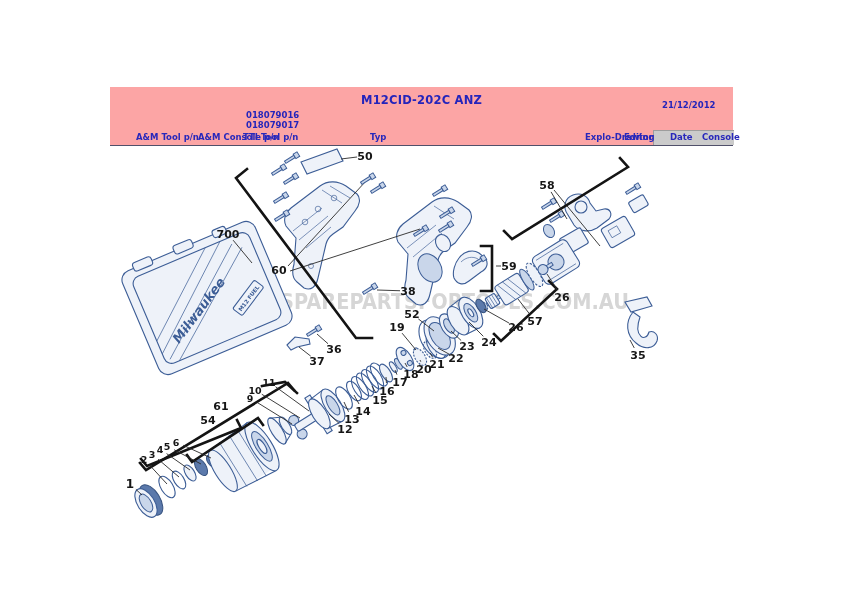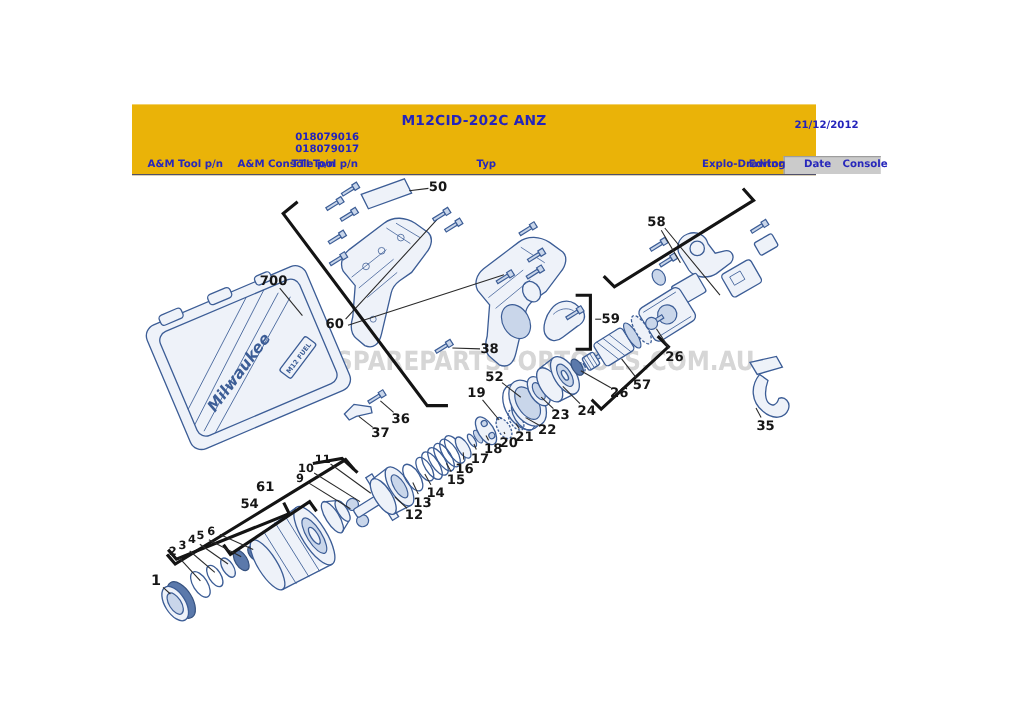--- a/index.html
+++ b/index.html
@@ -2,45 +2,45 @@
 <html><head>
 <meta charset="utf-8">
 <style>
   html,body{margin:0;padding:0;}
   body{
     width:842px;height:595px;position:relative;background:#ffffff;
     font-family:"DejaVu Sans", sans-serif;overflow:hidden;
   }
   
   .band{
-    position:absolute;left:110px;top:87px;width:570px;height:58px;
-    background:#eab308;border-bottom:1px solid #50506a;z-index:2;
+    position:absolute;left:110px;top:87px;width:623px;height:58px;
+    background:#fca5a5;border-bottom:1px solid #50506a;z-index:2;
   }
   .band .title{
     position:absolute;top:6px;left:0;width:100%;text-align:center;
     color:#2424bb;font-weight:bold;font-size:11.5px;letter-spacing:.2px;
   }
   .band .date{
     position:absolute;top:13px;left:552px;color:#2424bb;
     font-size:8.5px;font-weight:bold;
   }
   .band .pn{position:absolute;left:136px;color:#2424bb;font-size:8.5px;font-weight:bold;line-height:10px;}
   .band .pn1{top:23px;text-align:center;}
   .band .pn2{top:33px;}
   .band .inset{
     position:absolute;left:543px;top:43px;width:80px;height:14px;
     background:#cbcbcb;border-top:1px solid #9d9d9d;border-left:1px solid #9d9d9d;
   }
   [data-name="header-columns"] span{
     position:absolute;top:45px;color:#2828bb;font-size:8.5px;font-weight:bold;white-space:nowrap;
   }
-  [data-name="header-columns"] span:nth-child(1){left:13px}
+  [data-name="header-columns"] span:nth-child(1){left:26px}
   [data-name="header-columns"] span:nth-child(2){left:88px}
   [data-name="header-columns"] span:nth-child(3){left:133px}
-  [data-name="header-columns"] span:nth-child(4){left:287px}
+  [data-name="header-columns"] span:nth-child(4){left:260px}
   [data-name="header-columns"] span:nth-child(5){left:475px}
   [data-name="header-columns"] span:nth-child(6){left:514px}
   [data-name="header-columns"] span:nth-child(7){left:560px}
   [data-name="header-columns"] span:nth-child(8){left:592px}
   
   .watermark{
     position:absolute;left:280px;top:289px;z-index:0;
     font-size:22px;font-weight:bold;color:#d6d6d6;white-space:nowrap;
     transform:scaleX(.88);transform-origin:left center;letter-spacing:0;
   }

